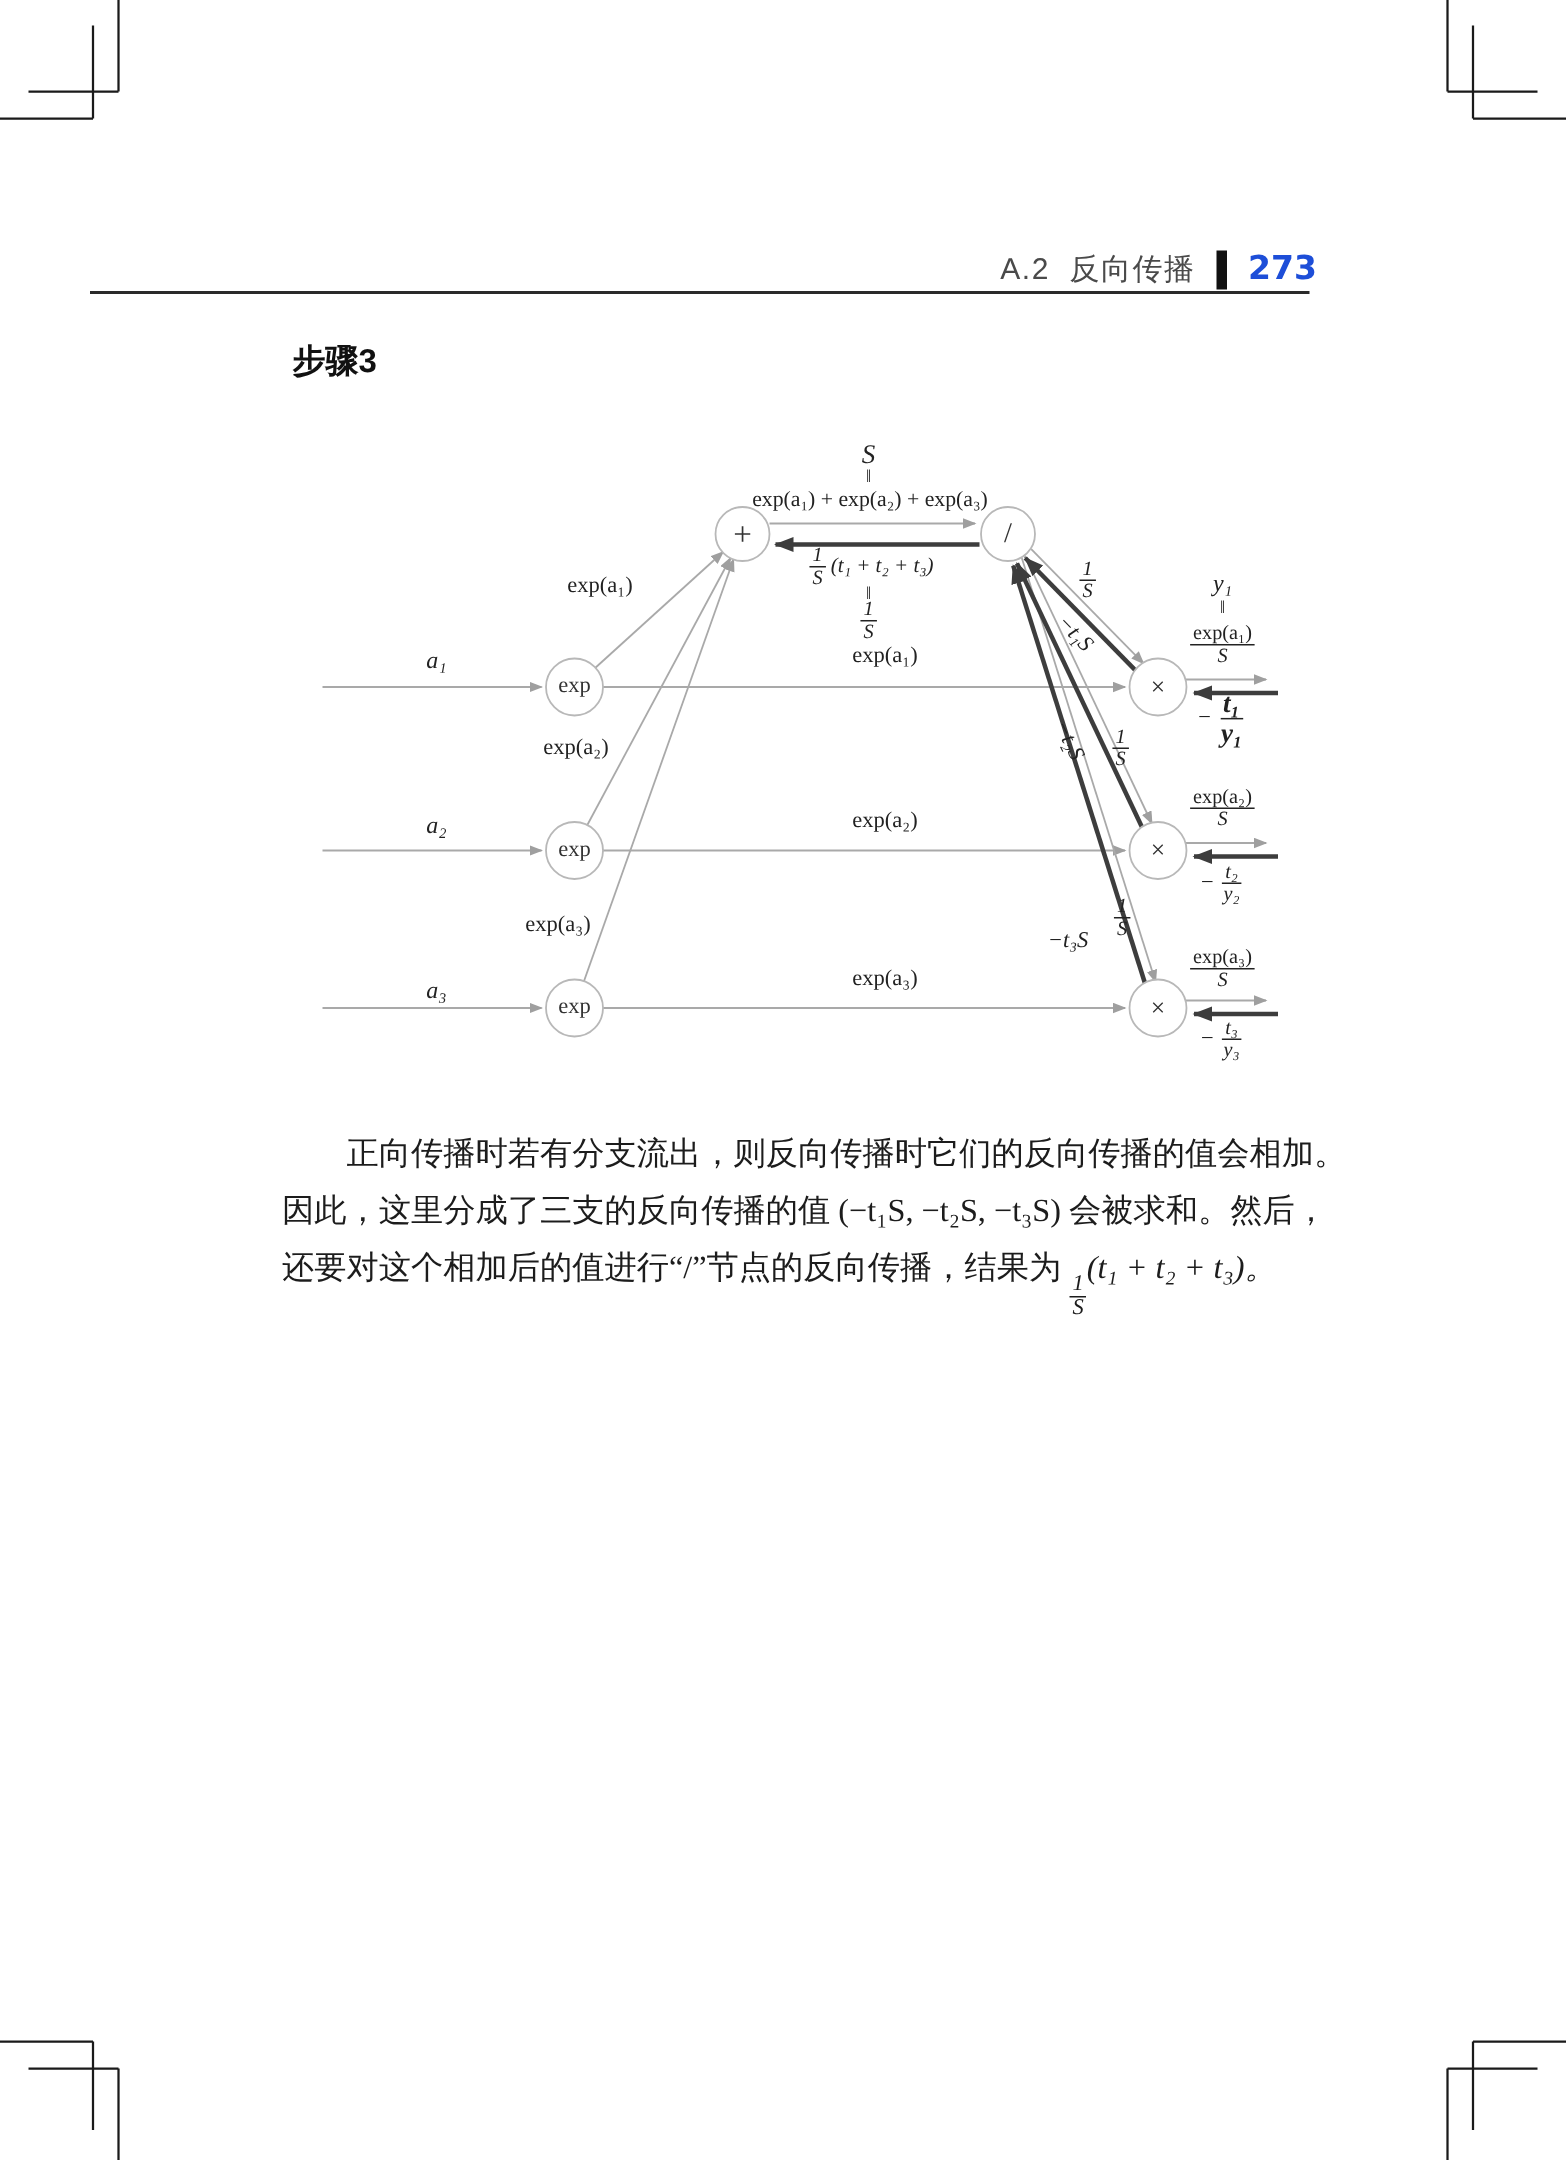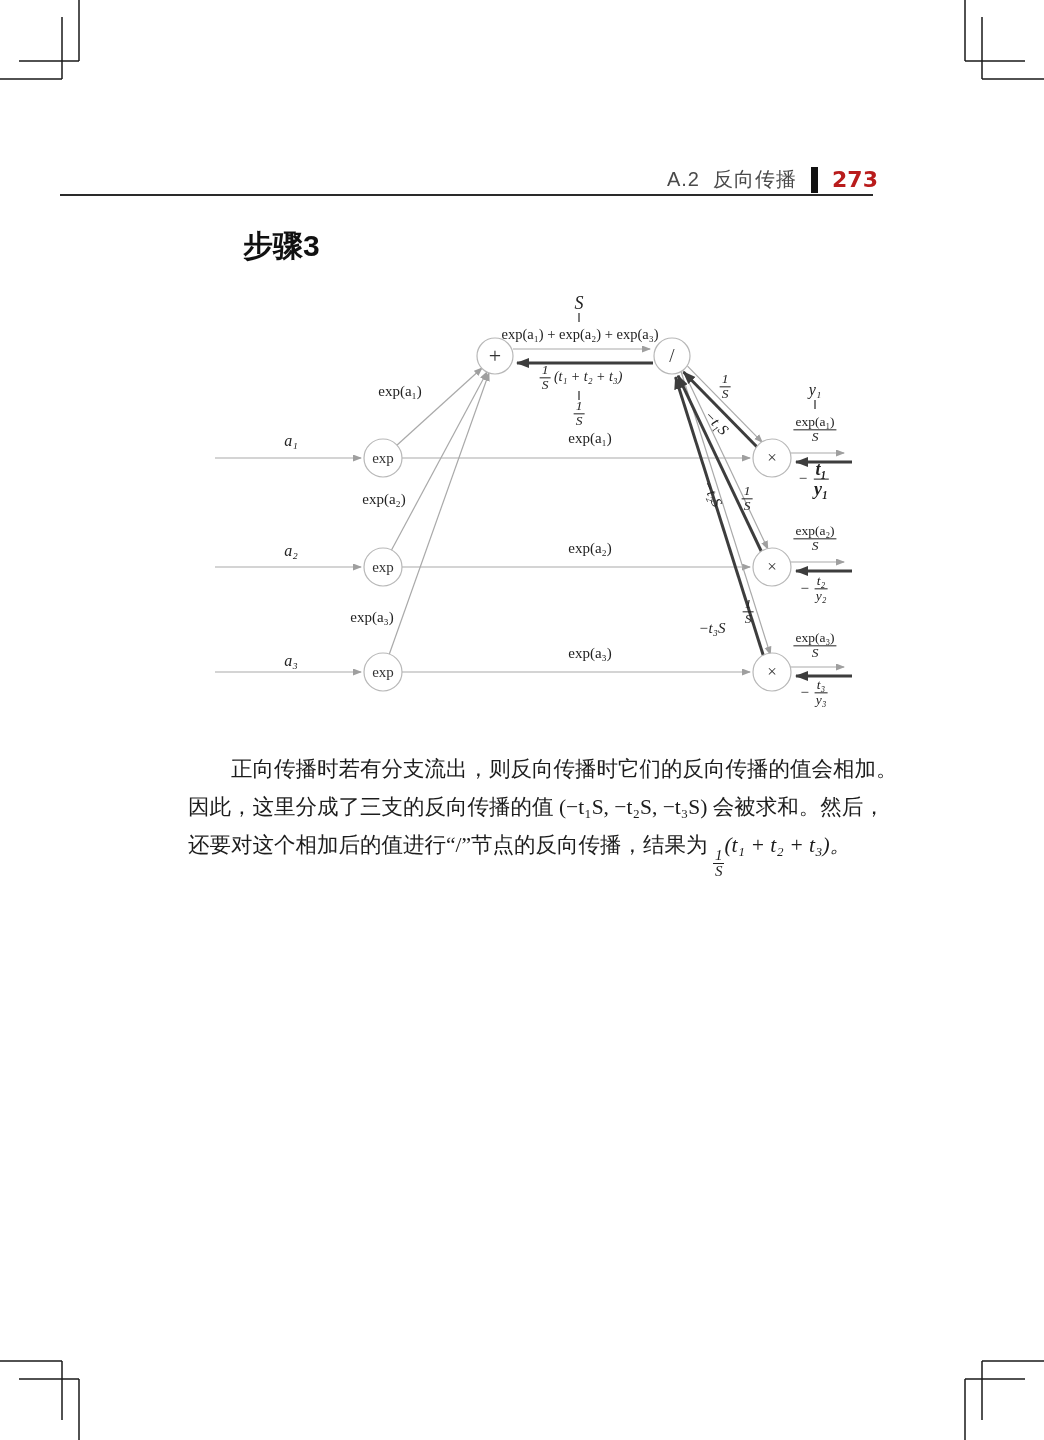--- a/index.html
+++ b/index.html
@@ -14,27 +14,27 @@
   svg.layer{position:absolute;left:0;top:0;}
 
   
   .header{
     position:absolute;top:166px;right:166px;
     display:flex;align-items:center;gap:14px;
     font-family:"Liberation Sans", sans-serif;
   }
   .header .sec{font-size:20px;color:#4a4a4a;letter-spacing:1px;}
   .header .bar{width:7px;height:26px;background:#111;}
-  .header .num{font-size:22px;font-weight:700;color:#b91c1c;font-family:"DejaVu Sans", sans-serif;}
+  .header .num{font-size:22px;font-weight:700;color:#1d4ed8;font-family:"DejaVu Sans", sans-serif;}
   .rule{position:absolute;left:60px;top:194px;width:813px;height:0;border-top:2px solid #2a2a2a;}
 
   .step{
     position:absolute;left:195px;top:226px;
     font-family:"Liberation Sans", sans-serif;
-    font-weight:700;font-size:30px;color:#111;margin-left:48px;
+    font-weight:700;font-size:22px;color:#111;
   }
 
   
   .lbl{
     position:absolute;transform:translate(-50%,-50%);
     font-family:"Liberation Serif", serif;
     color:#222;white-space:nowrap;text-align:center;
   }
   .it{font-style:italic;}
   .rot46{transform:translate(-50%,-50%) rotate(46deg);}

